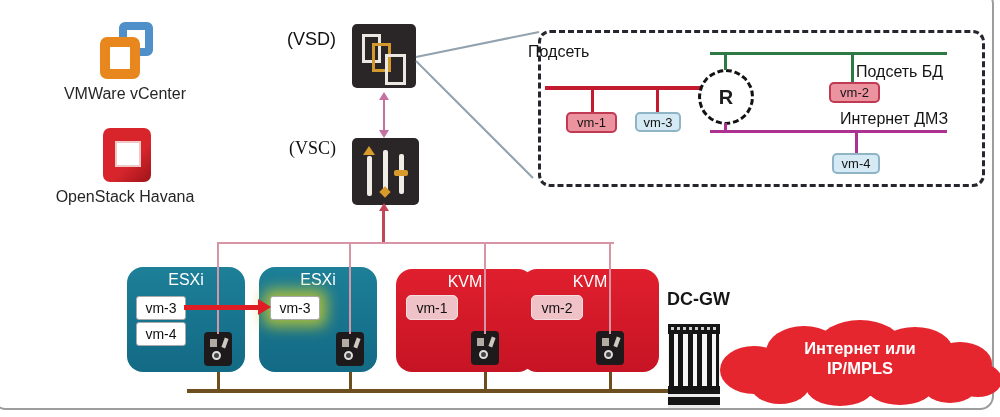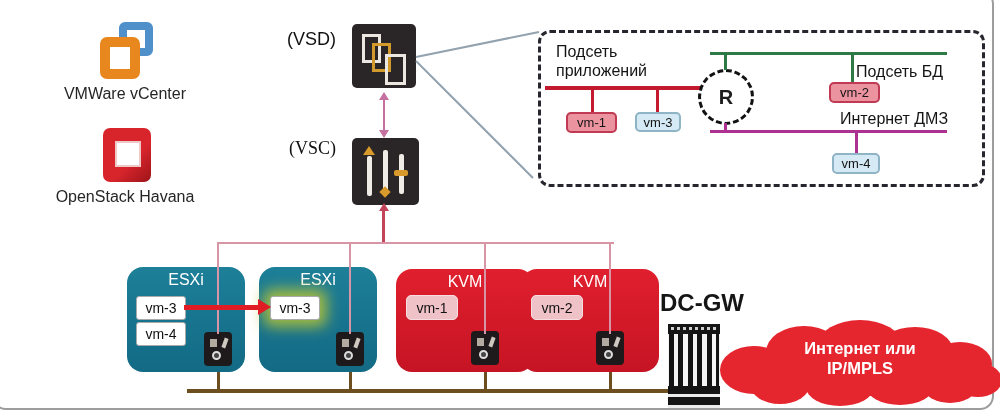--- a/index.html
+++ b/index.html
@@ -54,21 +54,21 @@
   .vrs{position:absolute;width:28px;height:34px;background:#1e191b;border-radius:4px;}
   .vrs .g1{position:absolute;left:6px;top:7px;width:7px;height:8px;background:#b3aba2;}
   .vrs .g2{position:absolute;left:8px;top:19px;width:9px;height:9px;border:2px solid #ddd;border-radius:50%;box-sizing:border-box;background:#444;}
   .vrs .g3{position:absolute;left:19px;top:6px;width:4px;height:10px;background:#cfc8c0;transform:rotate(20deg);}
   
   .mig-line{left:184px;top:305px;width:76px;height:5px;background:#e01c24;}
   .mig-head{left:258px;top:299px;width:0;height:0;border-top:8px solid transparent;border-bottom:8px solid transparent;border-left:13px solid #e01c24;}
   
   .brown{background:#6d4e1e;}
   
-  .gw-label{font-weight:bold;font-size:24px;color:#161616;text-align:right;}
+  .gw-label{font-weight:bold;font-size:18px;color:#161616;text-align:right;}
   .gw-box{left:668px;top:324px;width:52px;height:84px;background:#f3f3f3;}
   .gw-top{position:absolute;left:0;top:0;width:100%;height:10px;background:#151515;}
   .gw-top-dash{position:absolute;left:3px;top:3px;width:46px;height:3px;background:repeating-linear-gradient(90deg,#cfcfcf 0 3px,#151515 3px 6px);}
   .gw-mid{position:absolute;left:1px;top:10px;width:50px;height:52px;background:repeating-linear-gradient(90deg,#141414 0 5px,#f5f5f5 5px 9.4px);}
   .gw-bot{position:absolute;left:0;top:62px;width:100%;height:22px;background:repeating-linear-gradient(180deg,#141414 0 8px,#ececec 8px 11px);}
   
   .cloud-text{position:absolute;left:760px;top:338px;width:200px;text-align:center;color:#fff;font-weight:bold;font-size:16.5px;line-height:20px;}.z2{z-index:2}.z3{z-index:3}.z4{z-index:4}.z5{z-index:5}
 </style>
 </head>
 <body>
@@ -118,23 +118,22 @@
   <div class="abs pinkline z3" style="left:484px;top:242px;width:2px;height:92px;"></div>
   <div class="abs pinkline z3" style="left:609px;top:242px;width:2px;height:92px;"></div>
 
   <svg class="abs" style="left:414px;top:26px;" width="128" height="158">
     <line x1="2" y1="31" x2="125" y2="6" stroke="#92a2ae" stroke-width="2"></line>
     <line x1="2" y1="35" x2="119" y2="152" stroke="#92a2ae" stroke-width="2"></line>
   </svg>
 
   <div class="abs dashedbox"></div>
 
-  <div class="lbl subnet-label" style="left:556px;top:42px;">
+  <div class="lbl subnet-label" style="left:528px;top:42px;">
     <span style="display:block;">Подсеть</span>
-    <span style="display:block;">приложений</span>
   </div>
 
   <div class="abs" style="left:545px;top:86px;width:156px;height:4px;background:#c41a30;"></div>
   <div class="abs" style="left:591px;top:90px;width:3px;height:23px;background:#c41a30;"></div>
   <div class="abs" style="left:656px;top:90px;width:3px;height:23px;background:#c41a30;"></div>
   <div class="vmbox vm-pink" style="left:566px;top:112px;width:51px;height:21px;">vm-1</div>
   <div class="vmbox vm-blue" style="left:635px;top:112px;width:46px;height:20px;">vm-3</div>
 
   <div class="abs router">R</div>
 

